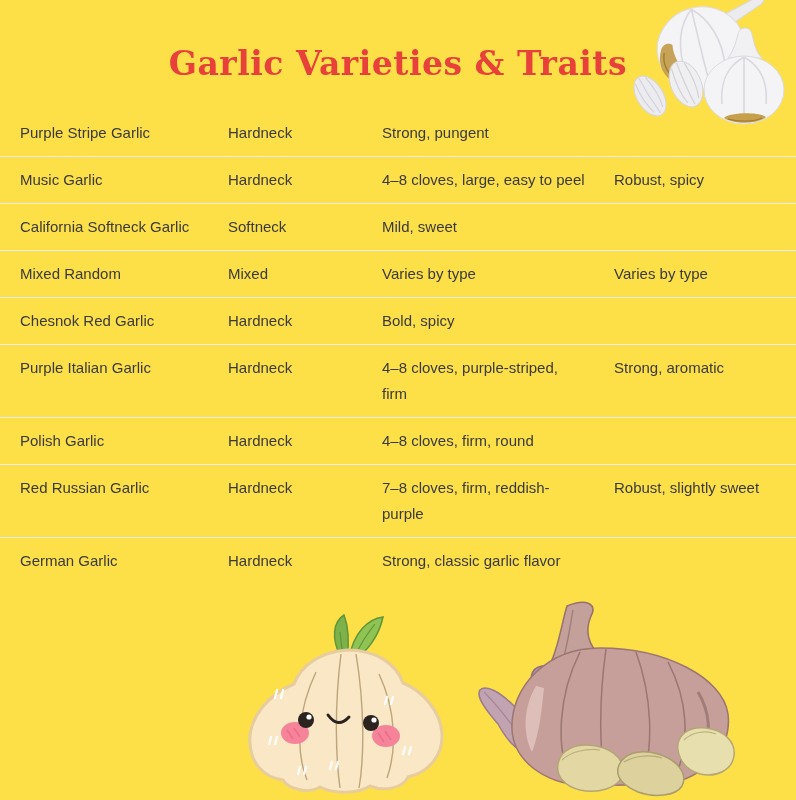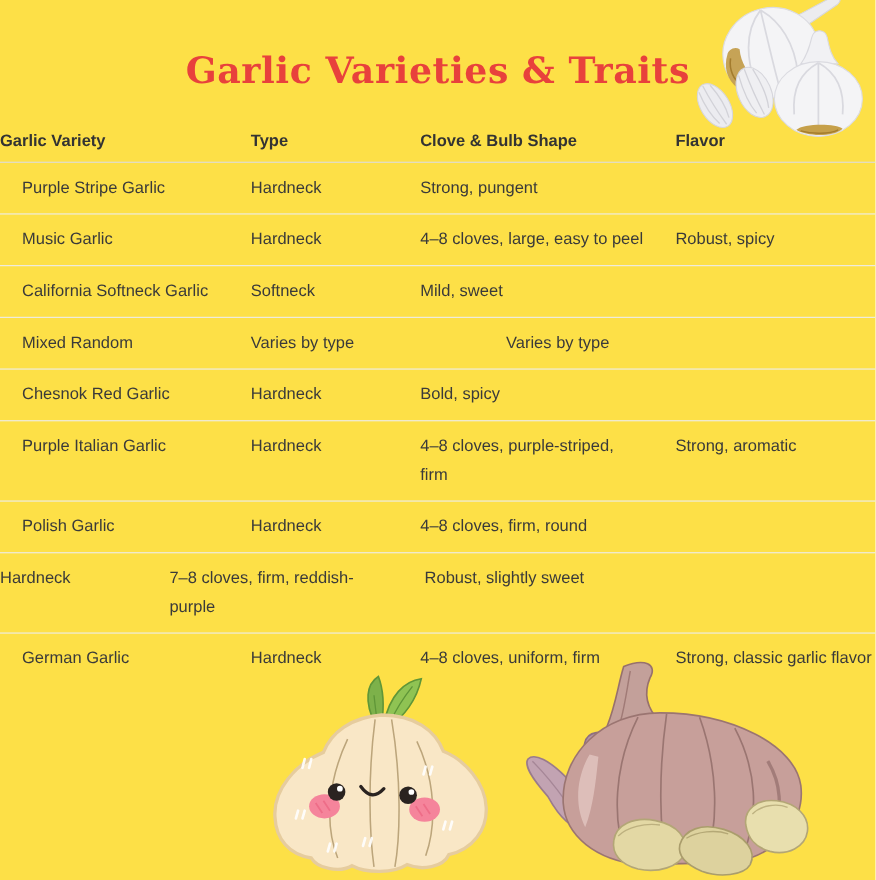--- a/index.html
+++ b/index.html
@@ -54,45 +54,40 @@
       <ellipse cx="34" cy="96" rx="13" ry="22" fill="#ececf0" stroke="#d6d6dc" stroke-width="1"></ellipse>
       <path d="M28,78 C26,90 26,102 29,112 M34,75 C33,88 33,102 34,116 M40,78 C42,90 42,102 39,112" stroke="#d2d2d8" stroke-width="1.2" fill="none"></path>
     </g>
     <g transform="rotate(-24 70 84)">
       <ellipse cx="70" cy="84" rx="15" ry="24" fill="#efeff2" stroke="#d6d6dc" stroke-width="1"></ellipse>
       <path d="M63,64 C61,78 61,92 64,102 M70,61 C69,76 69,92 70,106 M77,64 C79,78 79,92 76,102" stroke="#d2d2d8" stroke-width="1.2" fill="none"></path>
     </g>
   </svg>
 
   <div class="garlic-table">
-    <div class="t-row header" id="table-header">
-        <div class="t-cell c0">Garlic Variety</div>
-        <div class="t-cell c1">Type</div>
-        <div class="t-cell c2">Clove &amp; Bulb Shape</div>
-        <div class="t-cell c3">Flavor</div>
-      </div>
     <div id="table-body">
         <div class="t-row">
           <div class="t-cell c0">Purple Stripe Garlic</div>
           <div class="t-cell c1">Hardneck</div>
           <div class="t-cell c3">Strong, pungent</div>
         </div>
         <div class="t-row">
           <div class="t-cell c0">Music Garlic</div>
           <div class="t-cell c1">Hardneck</div>
           <div class="t-cell c2">4–8 cloves, large, easy to peel</div>
           <div class="t-cell c3">Robust, spicy</div>
         </div>
         <div class="t-row">
           <div class="t-cell c0">California Softneck Garlic</div>
           <div class="t-cell c1">Softneck</div>
           <div class="t-cell c3">Mild, sweet</div>
         </div>
         <div class="t-row">
           <div class="t-cell c0">Mixed Random</div>
+          <div class="t-cell c1">Mixed</div>
           <div class="t-cell c2">Varies by type</div>
           <div class="t-cell c3">Varies by type</div>
         </div>
         <div class="t-row">
           <div class="t-cell c0">Chesnok Red Garlic</div>
           <div class="t-cell c1">Hardneck</div>
           <div class="t-cell c3">Bold, spicy</div>
         </div>
         <div class="t-row">
           <div class="t-cell c0">Purple Italian Garlic</div>
@@ -100,29 +95,29 @@
           <div class="t-cell c2">4–8 cloves, purple-striped,
 firm</div>
           <div class="t-cell c3">Strong, aromatic</div>
         </div>
         <div class="t-row">
           <div class="t-cell c0">Polish Garlic</div>
           <div class="t-cell c1">Hardneck</div>
           <div class="t-cell c2">4–8 cloves, firm, round</div>
         </div>
         <div class="t-row">
+          <div class="t-cell c0">Red Russian Garlic</div>
           <div class="t-cell c1">Hardneck</div>
           <div class="t-cell c2">7–8 cloves, firm, reddish-
 purple</div>
           <div class="t-cell c3">Robust, slightly sweet</div>
         </div>
         <div class="t-row">
           <div class="t-cell c0">German Garlic</div>
           <div class="t-cell c1">Hardneck</div>
-          <div class="t-cell c2">4–8 cloves, uniform, firm</div>
           <div class="t-cell c3">Strong, classic garlic flavor</div>
         </div>
       </div>
   </div>
 
   <svg id="illu-kawaii" class="illu" width="222" height="184" viewBox="0 0 222 184">
 
     <path d="M104,46 C94,26 96,10 107,3 C112,16 112,32 110,46 Z" fill="#7db14a" stroke="#5f9638" stroke-width="1.5"></path>
     <path d="M103,20 C104,29 105,38 106,44" stroke="#5f9638" stroke-width="1.2" fill="none"></path>
     <path d="M112,46 C117,20 131,7 146,5 C142,24 130,40 117,48 Z" fill="#8fc353" stroke="#5f9638" stroke-width="1.5"></path>

